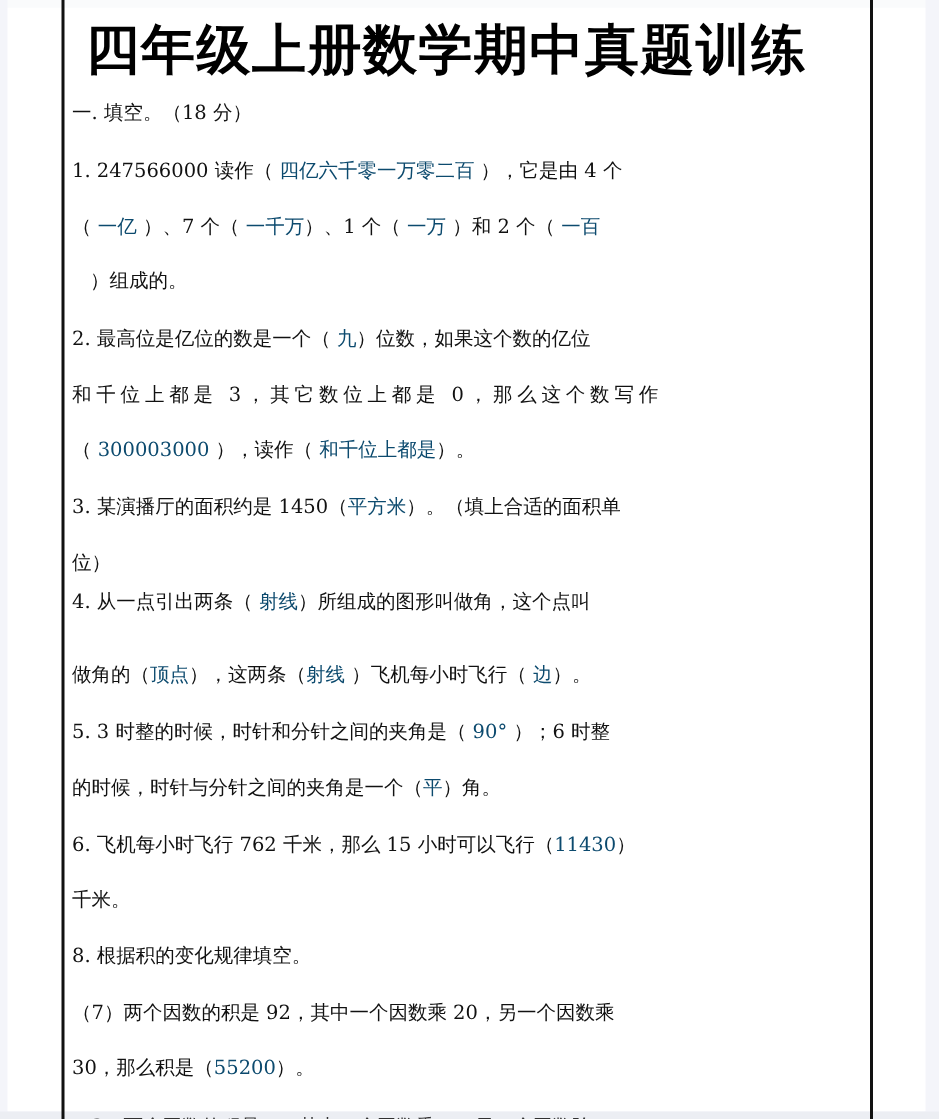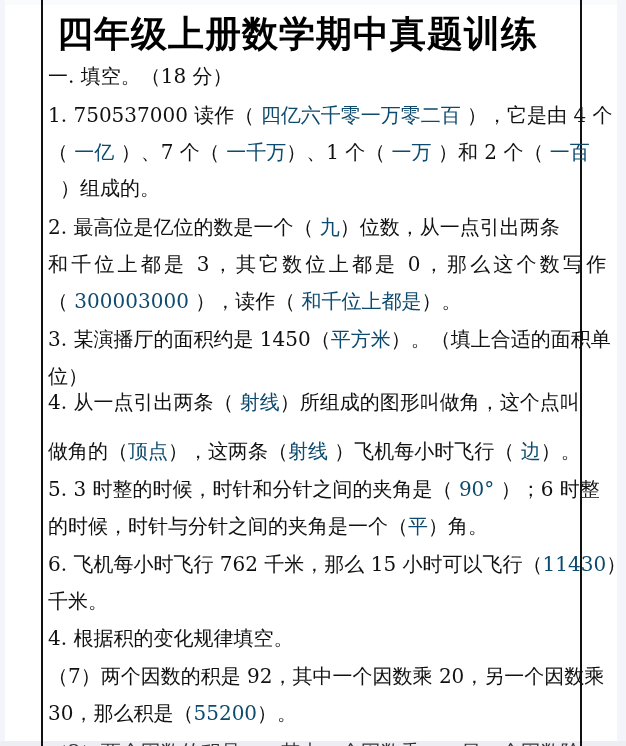--- a/index.html
+++ b/index.html
@@ -24,52 +24,52 @@
     position: absolute; left: 44px; top: 0; width: 536px;
   }
   .title {
     position: absolute; left: 0; top: 10px; width: 507px; text-align: center;
     font-family: "DejaVu Sans", "Liberation Sans", sans-serif;
     font-size: 36px; font-weight: bold; color: #000; letter-spacing: 1px;
     line-height: 48px;
   }
   .line {
     position: absolute; left: 4px; height: 38px; line-height: 38px;
-    font-size: 20px; color: #111; white-space: nowrap;
+    font-size: 13px; color: #111; white-space: nowrap;
   }
   .ans { color: #0c4a6e; }
   .spaced { letter-spacing: 3.2px; }
   .clip { opacity: 0.85; }
 </style>
 </head>
 <body>
 
 <div class="topstrip"></div>
 <div class="page"></div>
 <div class="bottomstrip"></div>
 <div class="border-left"></div>
 <div class="border-right"></div>
 
 <div class="content">
   <div class="title">四年级上册数学期中真题训练</div>
 
   <div class="line" style="top:57px">一. 填空。（18 分）</div>
 
   <div class="line" style="top:96px">
-    <span>1.  750537000 读作（ </span><span class="ans">四亿六千零一万零二百</span><span>  ），它是由 4 个</span>
+    <span>1.  247566000 读作（ </span><span class="ans">四亿六千零一万零二百</span><span>  ），它是由 4 个</span>
   </div>
   <div class="line" style="top:133px">
     <span>（ </span><span class="ans">一亿</span><span> ）、7 个（ </span><span class="ans">一千万</span><span>）、1 个（ </span><span class="ans">一万</span><span>  ）和 2 个（ </span><span class="ans">一百</span>
   </div>
   <div class="line" style="top:169px; left:16px">
     <span> ）组成的。</span>
   </div>
 
   <div class="line" style="top:208px">
-    <span>2.  最高位是亿位的数是一个（ </span><span class="ans">九</span><span>）位数，从一点引出两条</span>
+    <span>2.  最高位是亿位的数是一个（ </span><span class="ans">九</span><span>）位数，如果这个数的亿位</span>
   </div>
   <div class="line spaced" style="top:245px">
     <span>和千位上都是 3，其它数位上都是 0，那么这个数写作</span>
   </div>
   <div class="line" style="top:282px">
     <span>（ </span><span class="ans">300003000</span><span>  ），读作（    </span><span class="ans">和千位上都是</span><span>）。</span>
   </div>
 
   <div class="line" style="top:320px">
     <span>3.  某演播厅的面积约是 1450（</span><span class="ans">平方米</span><span>）。（填上合适的面积单</span>
@@ -93,21 +93,21 @@
   </div>
 
   <div class="line" style="top:545px">
     <span>6.  飞机每小时飞行 762 千米，那么 15 小时可以飞行（</span><span class="ans">11430</span><span>）</span>
   </div>
   <div class="line" style="top:582px">
     <span>千米。</span>
   </div>
 
   <div class="line" style="top:619px">
-    <span>4.  根据积的变化规律填空。</span>
+    <span>8.  根据积的变化规律填空。</span>
   </div>
   <div class="line" style="top:657px">
     <span>（7）两个因数的积是 92，其中一个因数乘 20，另一个因数乘</span>
   </div>
   <div class="line" style="top:694px">
     <span>30，那么积是（</span><span class="ans">55200</span><span>）。</span>
   </div>
   <div class="line clip" style="top:733px">
     <span>（2）两个因数的积是……其中一个因数乘……另一个因数除</span>
   </div>

